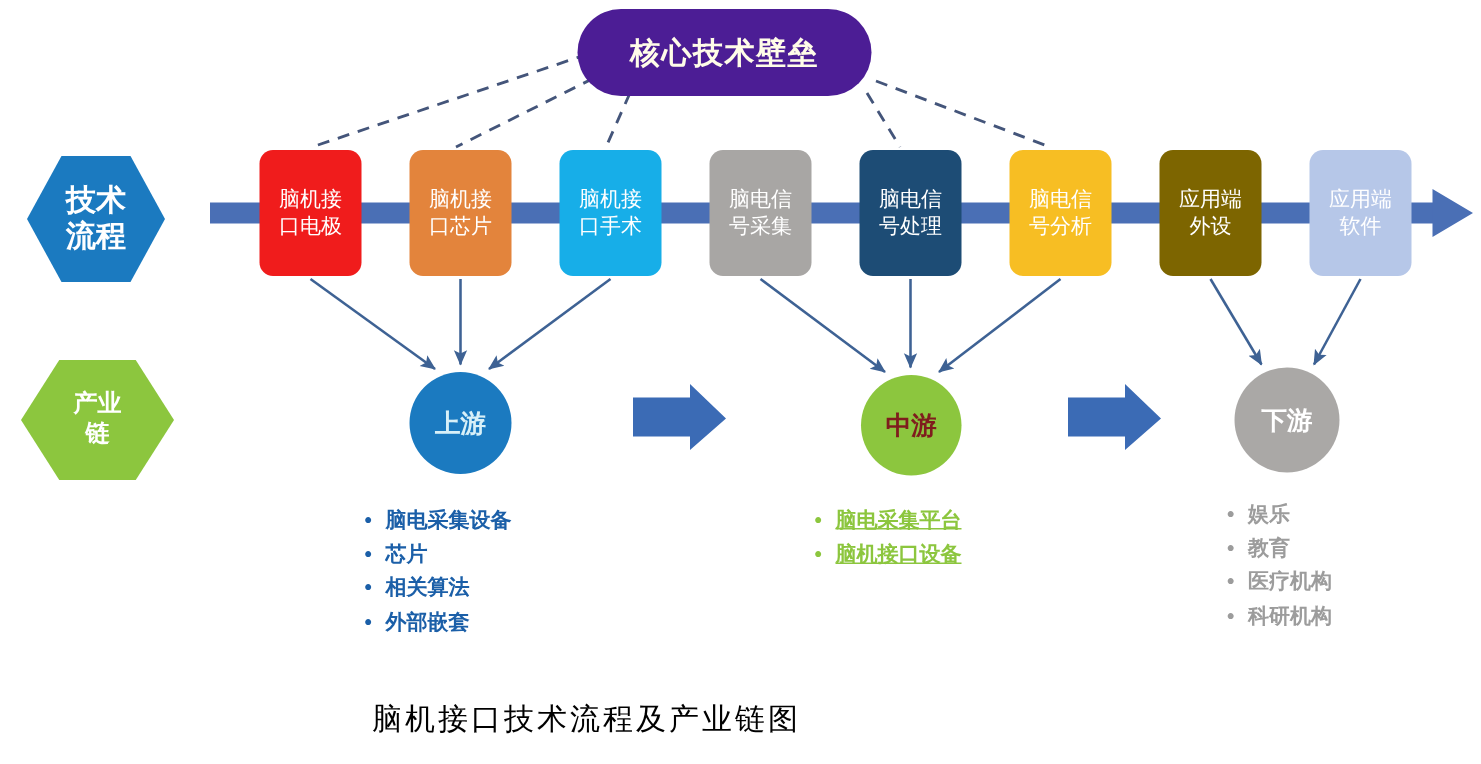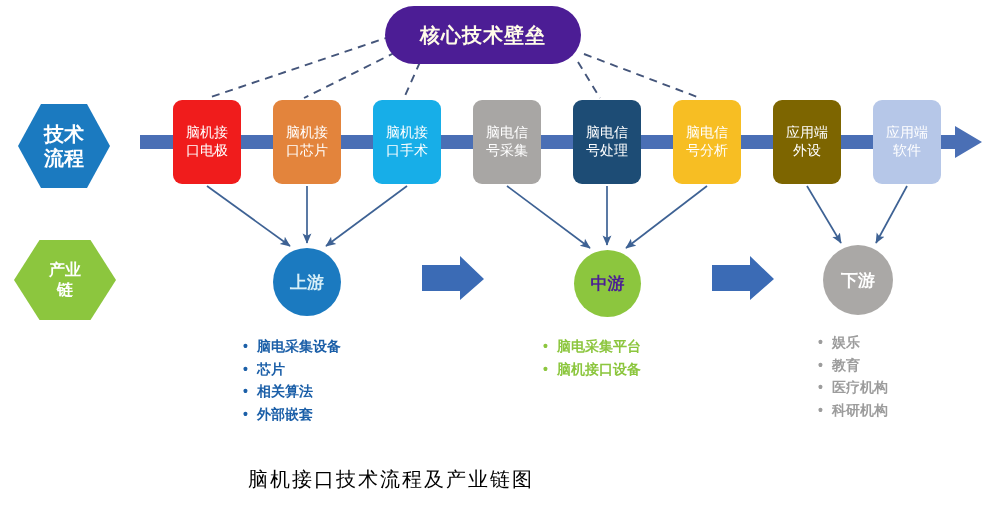--- a/index.html
+++ b/index.html
@@ -105,21 +105,21 @@
   .bullets {
     position: absolute;
     font-size: 14px;
     font-weight: bold;
     line-height: 1.62;
     white-space: nowrap;
   }
   .bullets .bi { display: block; }
   .bullets .dot { display: inline-block; width: 14px; }
   #bullets-up   { left: 243px; top: 335px; color: #1B5FA8; }
-  #bullets-mid  { left: 543px; top: 335px; color: #8CC63E; }
+  #bullets-mid  { left: 543px; top: 335px; color: #8CC63E; text-decoration: underline; }
   #bullets-down { left: 818px; top: 331px; color: #9C9C9C; }
 
   
   #caption {
     position: absolute;
     left: 0; top: 466px;
     width: 782px;
     text-align: center;
     font-family: "Liberation Serif", "DejaVu Serif", serif;
     font-size: 20px;
@@ -249,21 +249,21 @@
       <span>应用端</span><br>
       <span>软件</span>
     </div>
   </div>
 
   <div class="chain-circle" id="circle-up">
     <span style="color:#D8F0F8">上游</span>
   </div>
 
   <div class="chain-circle" id="circle-mid">
-    <span style="color:#4c1d95">中游</span>
+    <span style="color:#7f1d1d">中游</span>
   </div>
 
   <div class="chain-circle" id="circle-down">
     <span style="color:#FFFFFF">下游</span>
   </div>
 
   <div class="bullets" id="bullets-up">
     <span class="bi"><span class="dot">•</span><span>脑电采集设备</span></span>
     <span class="bi"><span class="dot">•</span><span>芯片</span></span>
     <span class="bi"><span class="dot">•</span><span>相关算法</span></span>

